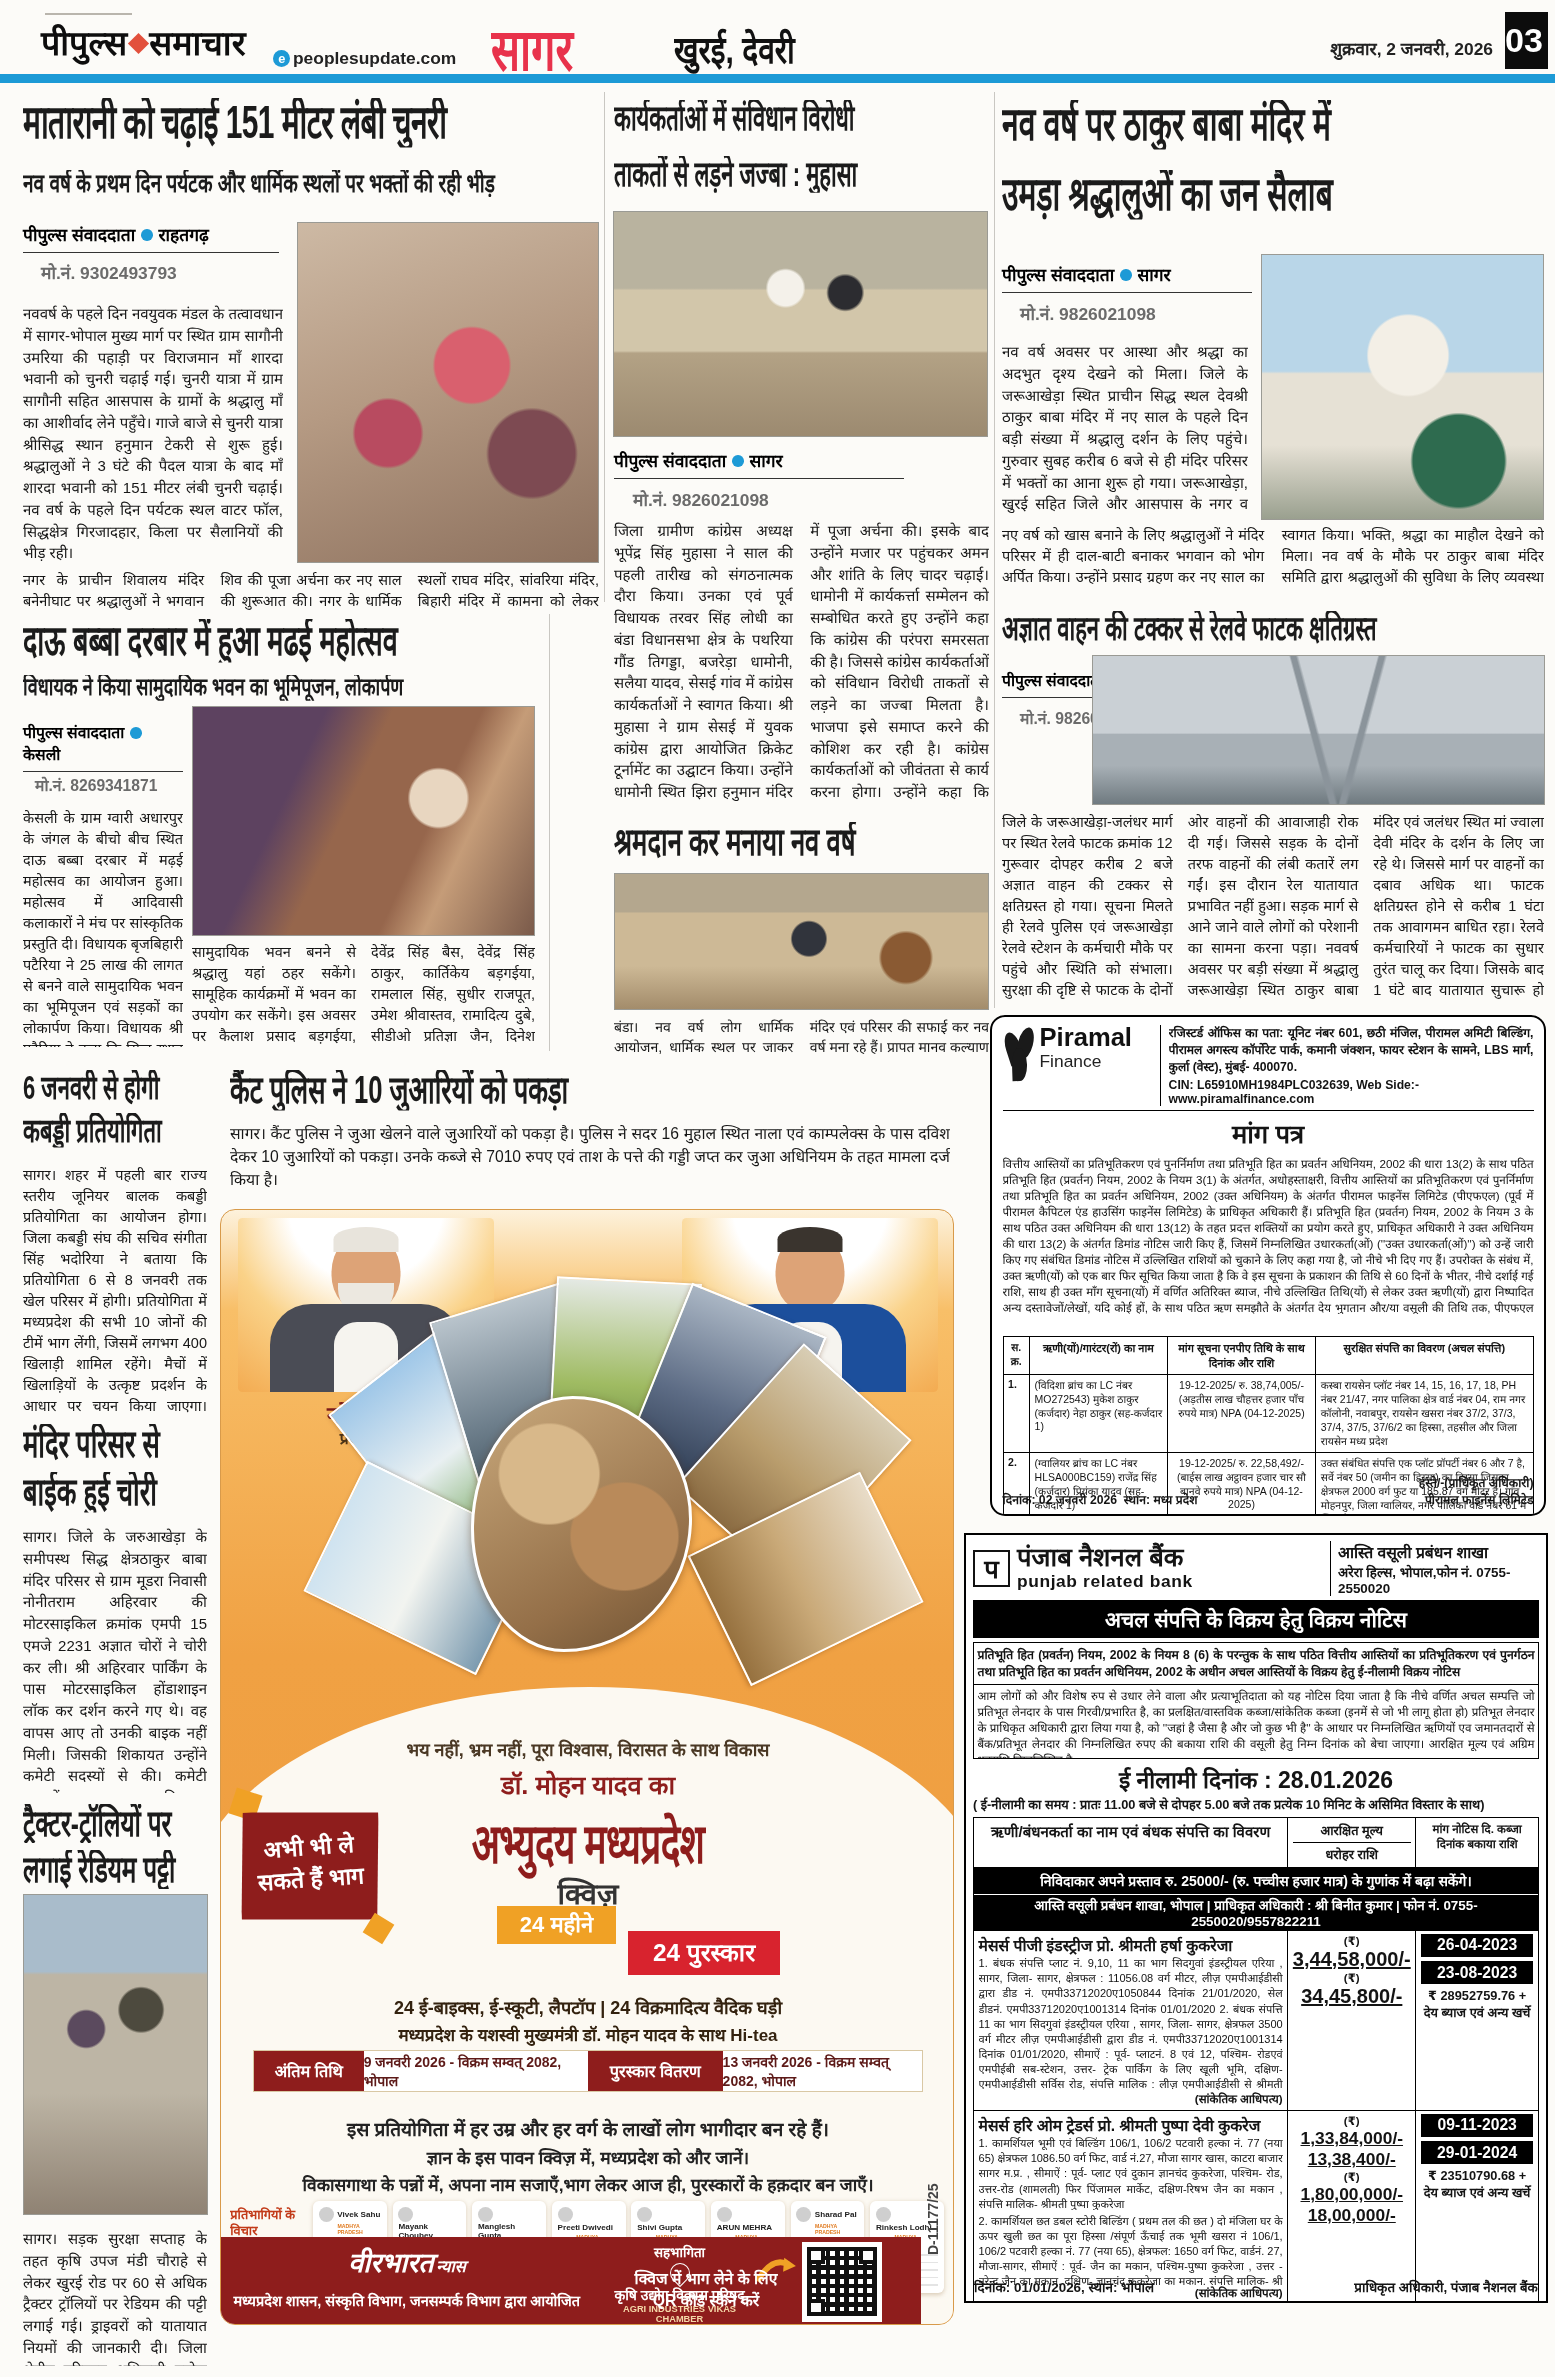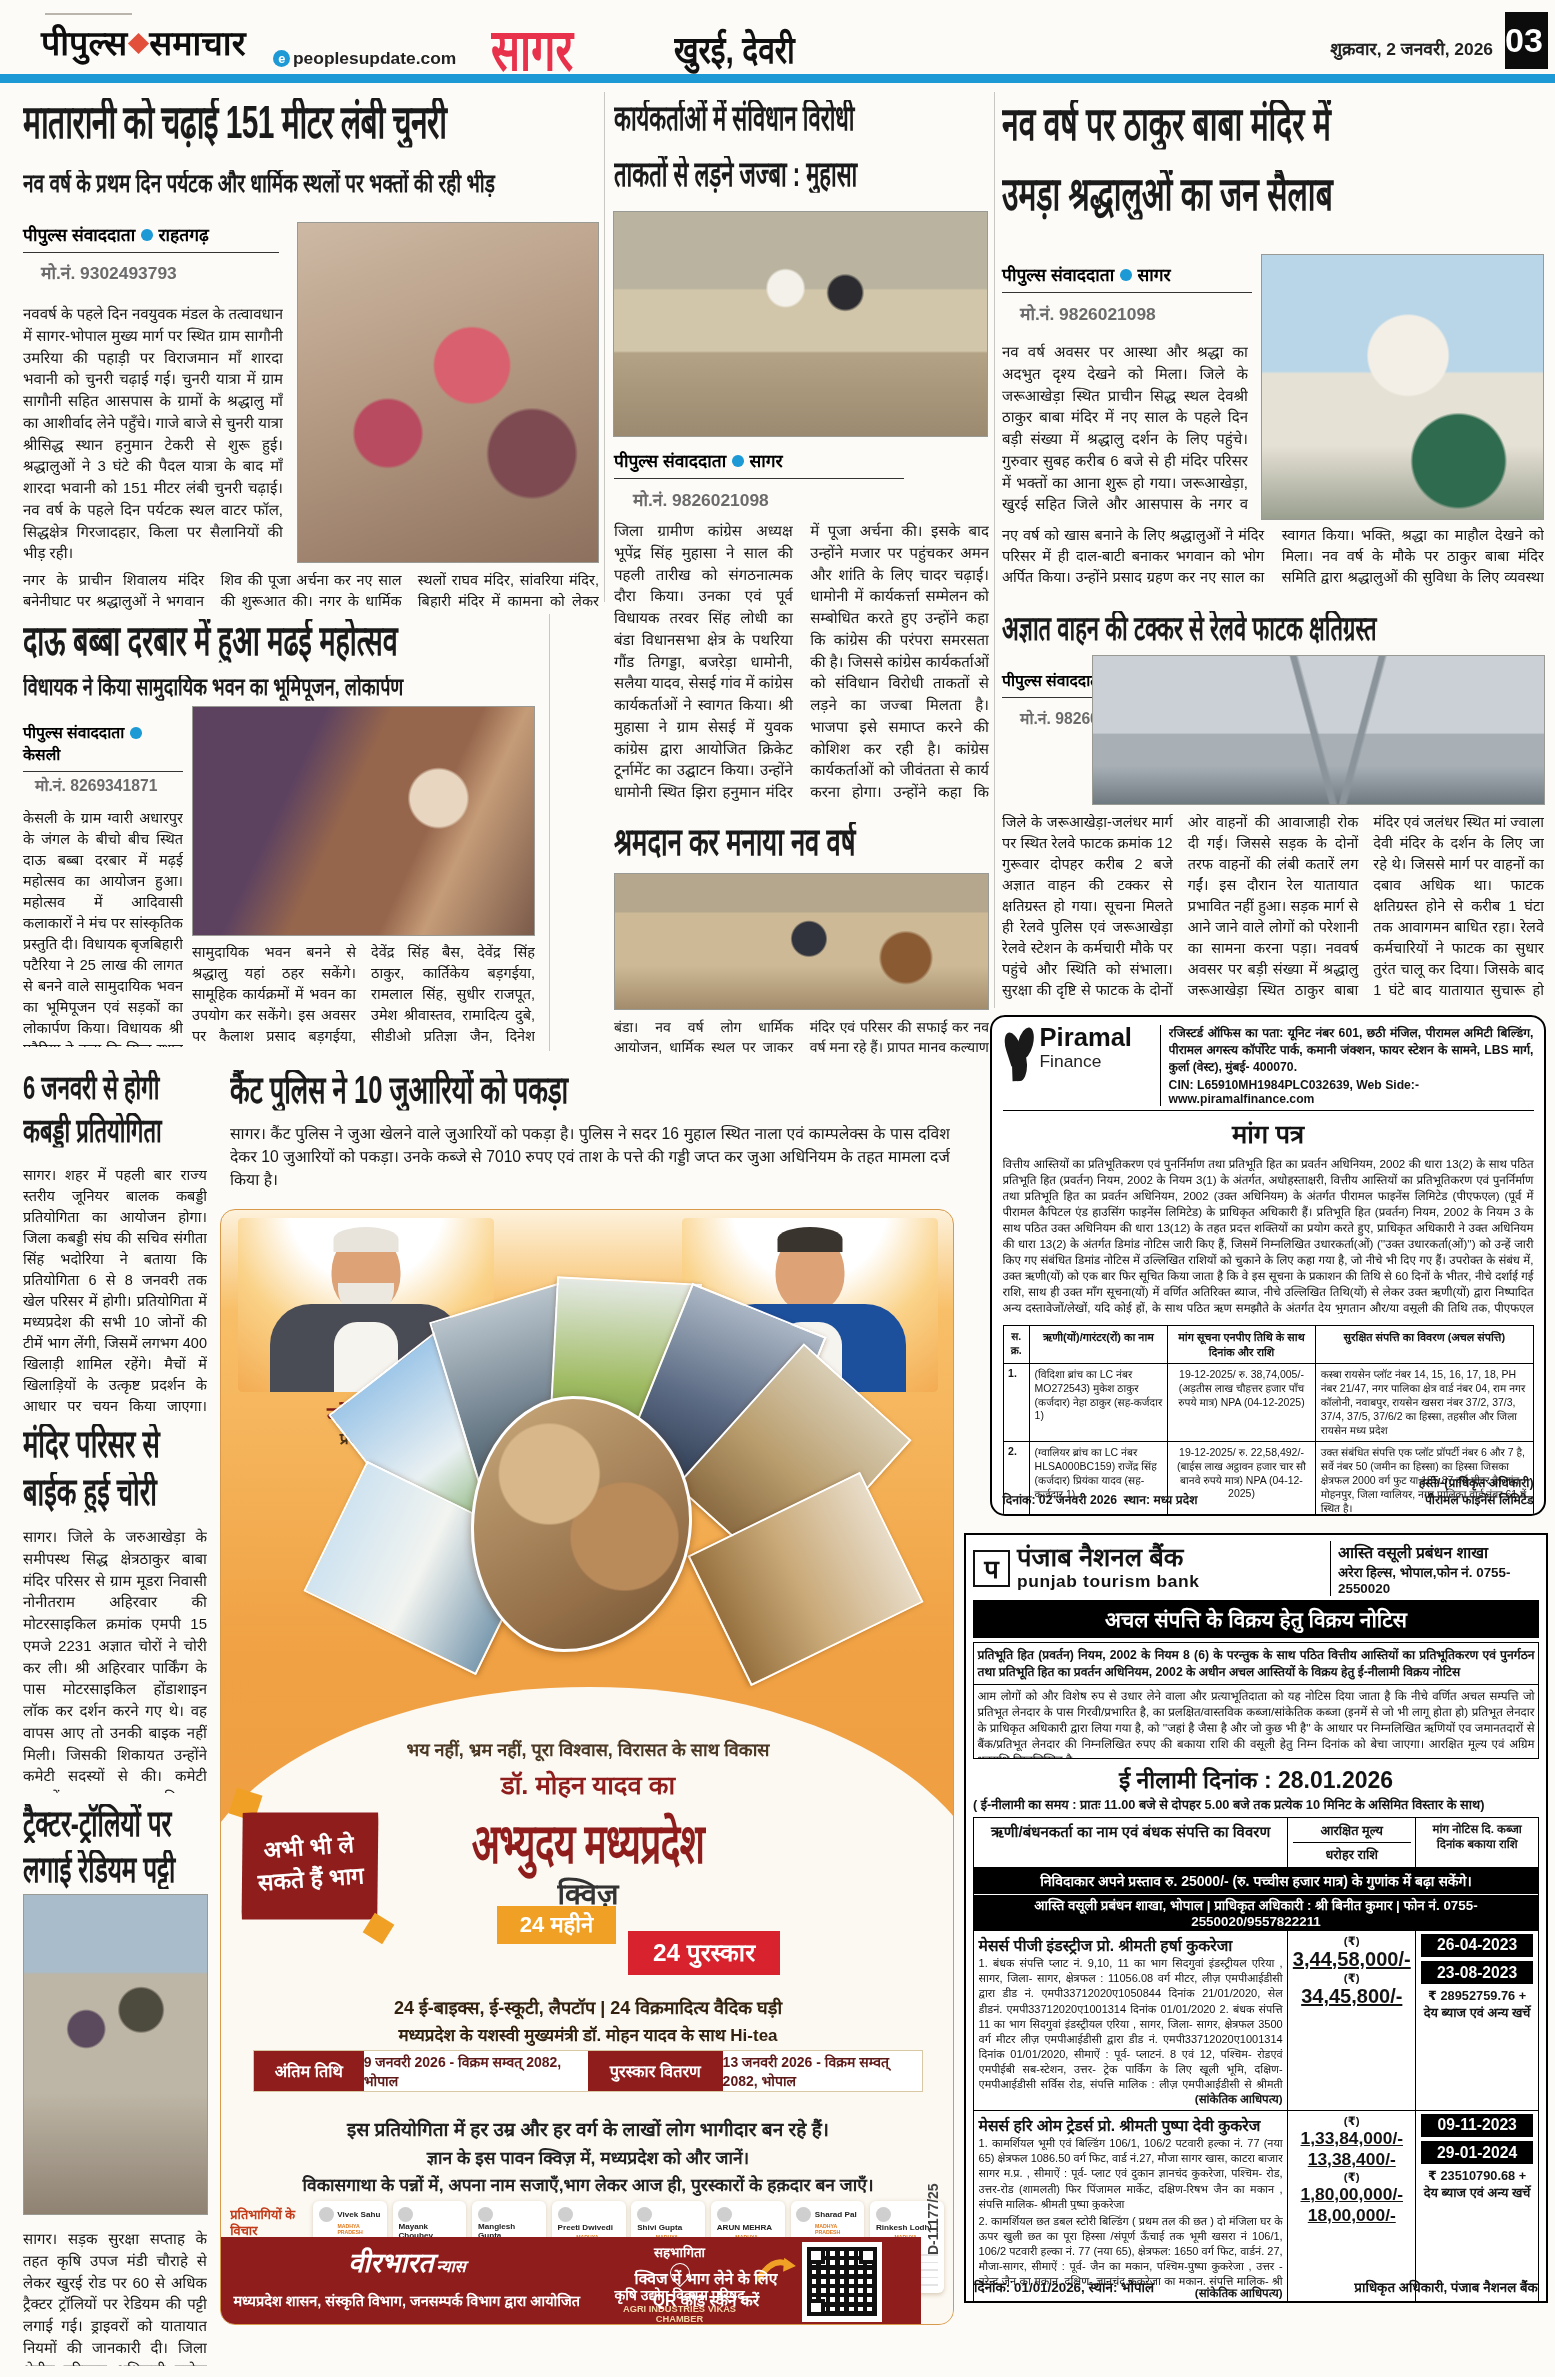--- a/index.html
+++ b/index.html
@@ -294,21 +294,21 @@
         <div style="font-size:25.6px;font-weight:800;color:#111;line-height:1">Piramal</div>
         <div style="font-size:17.4px;font-weight:500;color:#222">Finance</div>
       </div>
       <div style="flex:1;border-left:1.2px solid #000;padding-left:8.1px">
         <div class="legal" style="font-weight:700;font-size:12.2px">रजिस्टर्ड ऑफिस का पता: यूनिट नंबर 601, छठी मंजिल, पीरामल अमिटी बिल्डिंग, पीरामल अगस्त्य कॉर्पोरेट पार्क, कमानी जंक्शन, फायर स्टेशन के सामने, LBS मार्ग, कुर्ला (वेस्ट), मुंबई- 400070.</div>
         <div style="font-size:12.2px;font-weight:700;margin-top:2.3px">CIN: L65910MH1984PLC032639, Web Side:- www.piramalfinance.com</div>
       </div>
     </div>
     <div style="text-align:center;font-size:25.6px;font-weight:900;margin:4.6px 0">मांग पत्र</div>
     <div class="legal" style="max-height:158px">वित्तीय आस्तियों का प्रतिभूतिकरण एवं पुनर्निर्माण तथा प्रतिभूति हित का प्रवर्तन अधिनियम, 2002 की धारा 13(2) के साथ पठित प्रतिभूति हित (प्रवर्तन) नियम, 2002 के नियम 3(1) के अंतर्गत, अधोहस्ताक्षरी, वित्तीय आस्तियों का प्रतिभूतिकरण एवं पुनर्निर्माण तथा प्रतिभूति हित का प्रवर्तन अधिनियम, 2002 (उक्त अधिनियम) के अंतर्गत पीरामल फाइनेंस लिमिटेड (पीएफएल) (पूर्व में पीरामल कैपिटल एंड हाउसिंग फाइनेंस लिमिटेड) के प्राधिकृत अधिकारी हैं। प्रतिभूति हित (प्रवर्तन) नियम, 2002 के नियम 3 के साथ पठित उक्त अधिनियम की धारा 13(12) के तहत प्रदत्त शक्तियों का प्रयोग करते हुए, प्राधिकृत अधिकारी ने उक्त अधिनियम की धारा 13(2) के अंतर्गत डिमांड नोटिस जारी किए हैं, जिसमें निम्नलिखित उधारकर्ता(ओं) (''उक्त उधारकर्ता(ओं)'') को उन्हें जारी किए गए संबंधित डिमांड नोटिस में उल्लिखित राशियों को चुकाने के लिए कहा गया है, जो नीचे भी दिए गए हैं। उपरोक्त के संबंध में, उक्त ऋणी(यों) को एक बार फिर सूचित किया जाता है कि वे इस सूचना के प्रकाशन की तिथि से 60 दिनों के भीतर, नीचे दर्शाई गई राशि, साथ ही उक्त माँग सूचना(यों) में वर्णित अतिरिक्त ब्याज, नीचे उल्लिखित तिथि(यों) से लेकर उक्त ऋणी(यों) द्वारा निष्पादित अन्य दस्तावेजों/लेखों, यदि कोई हों, के साथ पठित ऋण समझौते के अंतर्गत देय भुगतान और/या वसूली की तिथि तक, पीएफएल को भुगतान करें। ऋण की उचित चुकौती हेतु प्रतिभूति के रूप में, उक्त ऋणी(यों) द्वारा निम्नलिखित संपत्तियाँ क्रमश: पीएफएल के पास गिरवी रखी गई हैं।</div>
-    <table class="grid" style="margin-top:11px">
+    <table class="grid" style="margin-top:22px">
       <tbody>
           <tr>
         <th style="width:5%;font-size:10.5px">स. क्र.</th>
         <th style="width:26%;font-size:11px">ऋणी(यों)/गारंटर(रों) का नाम</th>
         <th style="width:28%;font-size:11px">मांग सूचना एनपीए तिथि के साथ दिनांक और राशि</th>
         <th style="width:41%;font-size:11px">सुरक्षित संपत्ति का विवरण (अचल संपत्ति)</th>
       </tr>
       <tr>
         <td style="font-size:10.5px;font-weight:700">1.</td>
         <td style="font-size:10.5px">(विदिशा ब्रांच का LC नंबर MO272543) मुकेश ठाकुर (कर्जदार) नेहा ठाकुर (सह-कर्जदार 1)</td>
@@ -331,21 +331,21 @@
       <div>हस्ते/-(प्राधिकृत अधिकारी)</div>
       <div>पीरामल फाइनेंस लिमिटेड</div>
     </div>
   </div>
 
   <div class="adbox" style="left:964px;top:1533px;width:584px;height:770px;padding:5.8px 7px">
     <div style="display:flex;align-items:center">
       <div style="width:37px;height:37px;border:2.3px solid #111;color:#111;font-size:25.6px;font-weight:900;text-align:center;line-height:34px;margin-right:7px">प</div>
       <div style="flex:1">
         <div style="font-size:25.6px;font-weight:900;line-height:1">पंजाब नैशनल बैंक</div>
-        <div style="font-size:17.4px;font-weight:800;letter-spacing:0.6px">punjab tourism bank</div>
+        <div style="font-size:17.4px;font-weight:800;letter-spacing:0.6px">punjab related bank</div>
       </div>
       <div style="width:209px;border-left:1.7px solid #000;padding-left:7px">
         <div style="font-size:15.7px;font-weight:800">आस्ति वसूली प्रबंधन शाखा</div>
         <div style="font-size:13.4px;font-weight:700">अरेरा हिल्स, भोपाल,फोन नं. 0755-2550020</div>
       </div>
     </div>
     <div class="blackbar" style="font-size:21px;padding:4.6px 0;margin:4.6px 0">अचल संपत्ति के विक्रय हेतु विक्रय नोटिस</div>
     <div class="legal" style="font-weight:700;font-size:12.2px;max-height:53px;border:1.2px solid #000;padding:3.5px">प्रतिभूति हित (प्रवर्तन) नियम, 2002 के नियम 8 (6) के परन्तुक के साथ पठित वित्तीय आस्तियों का प्रतिभूतिकरण एवं पुनर्गठन तथा प्रतिभूति हित का प्रवर्तन अधिनियम, 2002 के अधीन अचल आस्तियों के विक्रय हेतु ई-नीलामी विक्रय नोटिस</div>
     <div class="legal" style="font-size:11.6px;max-height:74px;border:1.2px solid #000;border-top:none;padding:3.5px">आम लोगों को और विशेष रुप से उधार लेने वाला और प्रत्याभूतिदाता को यह नोटिस दिया जाता है कि नीचे वर्णित अचल सम्पत्ति जो प्रतिभूत लेनदार के पास गिरवी/प्रभारित है, का प्रलक्षित/वास्तविक कब्जा/सांकेतिक कब्जा (इनमें से जो भी लागू होता हो) प्रतिभूत लेनदार के प्राधिकृत अधिकारी द्वारा लिया गया है, को ''जहां है जैसा है और जो कुछ भी है'' के आधार पर निम्नलिखित ऋणियों एव जमानतदारों से बैंक/प्रतिभूत लेनदार की निम्नलिखित रुपए की बकाया राशि की वसूली हेतु निम्न दिनांक को बेचा जाएगा। आरक्षित मूल्य एवं अग्रिम धनराशि निम्नलिखित है:–</div>
     <div style="text-align:center;font-size:23px;font-weight:900;margin-top:4.6px">ई नीलामी दिनांक : 28.01.2026</div>

